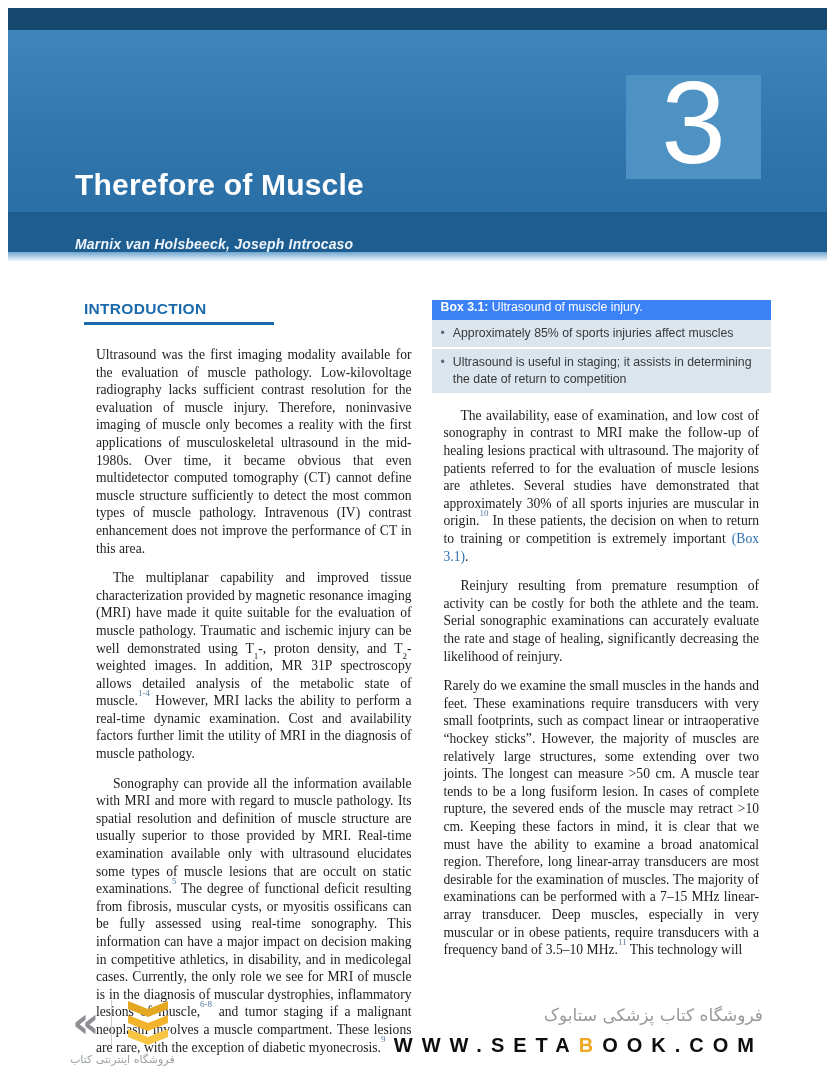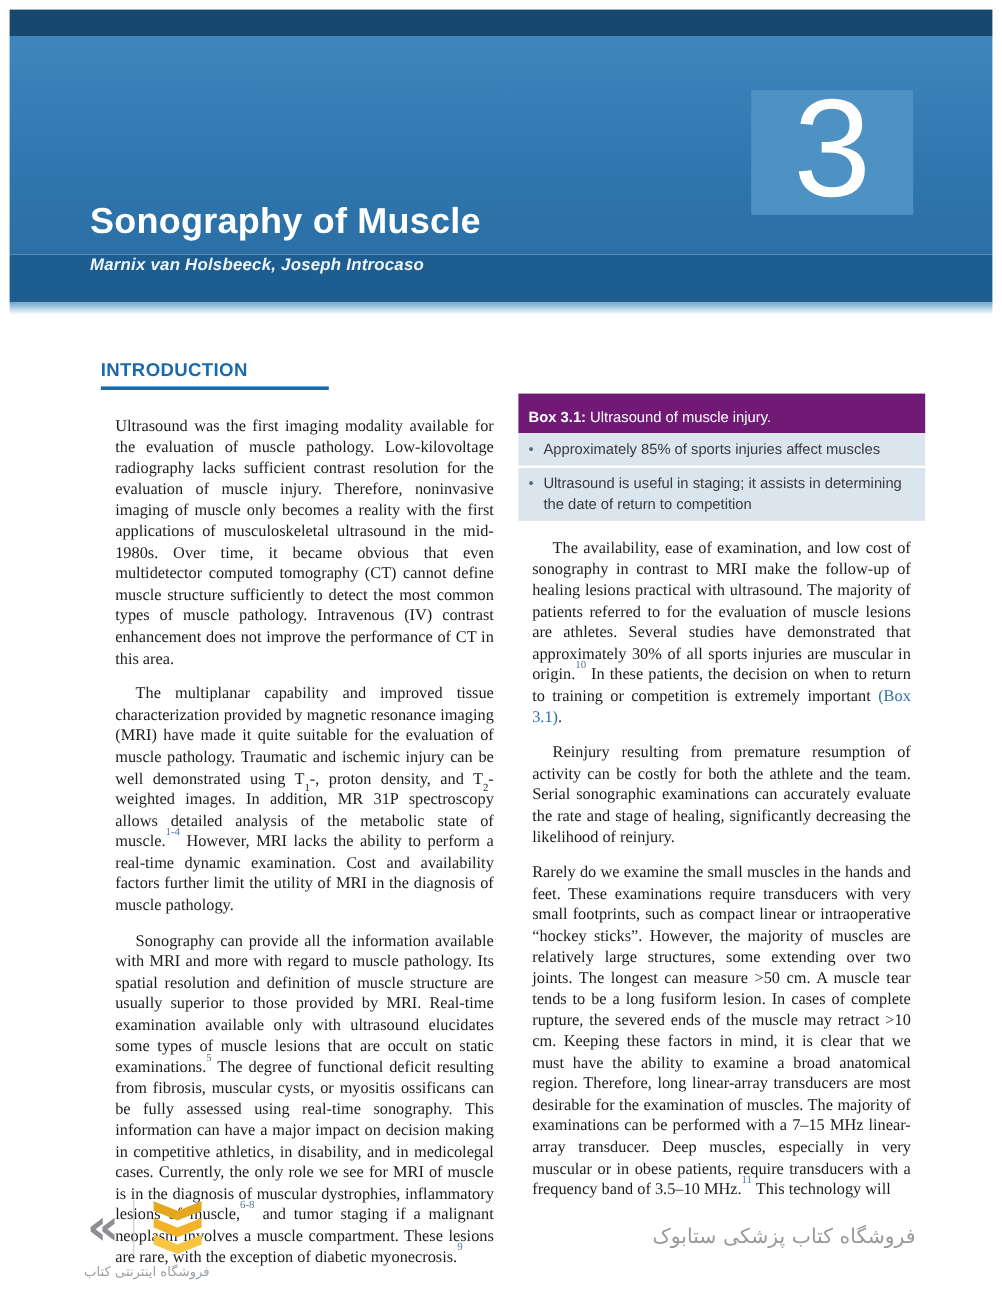--- a/index.html
+++ b/index.html
@@ -33,21 +33,21 @@
     font-size:116px; line-height:1; color:#ffffff; font-weight:400;
     margin-top:-8px;
   }
   .chapter-title {
     position:absolute; left:67px; bottom:10px; margin:0;
     color:#ffffff; font-family:"Liberation Sans", sans-serif;
     font-size:30px; font-weight:700; letter-spacing:0.2px;
   }
   .authors-band {
     height:40px; background:#1d5d90;
-    display:flex; align-items:flex-start; padding-left:67px;
+    display:flex; align-items:flex-end; padding-left:67px;
   }
   .authors {
     color:#edf4fa; font-family:"Liberation Sans", sans-serif;
     font-style:italic; font-weight:700; font-size:14px; letter-spacing:0.2px;
   }
   .fade-strip { height:10px; background:linear-gradient(#6ea6d0, #ffffff); }
 
   
   .content {
     position:absolute; top:300px; left:84px; width:687px;
@@ -66,22 +66,22 @@
     text-align:justify; color:#1c1c1c;
   }
   .body-p.indent { text-indent:17px; }
   sup { font-size:9px; line-height:0; position:relative; top:-4px; color:#55779c; }
   sub { font-size:9px; line-height:0; position:relative; top:3px; }
   .blue-ref { color:#2c6fae; }
 
   
   .info-box { margin-bottom:14px; font-family:"Liberation Sans", sans-serif; }
   .info-box-header {
-    background:#701a75; color:#ffffff; font-size:12.3px;
-    padding:13px 9px 4px 9px; line-height:1.3;margin-top:28px;
+    background:#3b82f6; color:#ffffff; font-size:12.3px;
+    padding:0 9px 4px 9px; line-height:1.3;
   }
   .box-label { font-weight:700; }
   .info-box-list { list-style:none; margin:0; padding:0; background:#dbe5ee; }
   .info-box-list li {
     display:flex; gap:8px; padding:5px 9px;
     font-size:12.3px; color:#3a3a3a; line-height:1.38;
     border-top:2px solid #ffffff;
   }
   .info-box-list li:first-child { border-top:none; }
   .bullet { color:#5a6b7c; flex:0 0 auto; }
@@ -122,21 +122,21 @@
 <body>
 
 <div class="page">
 
   <header class="chapter-header">
     <div class="top-strip"></div>
     <div class="main-band">
       <div class="chapter-number-box">
         <span class="chapter-number">3</span>
       </div>
-      <h1 class="chapter-title">Sonography of Muscle</h1>
+      <h1 class="chapter-title">Therefore of Muscle</h1>
     </div>
     <div class="authors-band">
       <span class="authors">Marnix van Holsbeeck, Joseph Introcaso</span>
     </div>
     <div class="fade-strip"></div>
   </header>
 
   <main class="content">
 
     <section class="col">
@@ -180,17 +180,18 @@
           <path d="M4 5 L24 13 L44 5 L44 13 L24 21 L4 13 Z" fill="#e3a81f"></path>
           <path d="M4 19 L24 27 L44 19 L44 27 L24 35 L4 27 Z" fill="#f2b32a"></path>
           <path d="M4 33 L24 41 L44 33 L44 41 L24 49 L4 41 Z" fill="#f7c53f"></path>
         </svg>
       </div>
       <div class="logo-subtext">فروشگاه اینترنتی کتاب</div>
     </div>
 
     <div class="footer-right">
       <div class="persian-line">فروشگاه کتاب پزشکی ستابوک</div>
+      <div class="site-url"><span>WWW.SETA</span><span class="url-highlight">B</span><span>OOK.COM</span></div>
     </div>
 
   </footer>
 
 </div>
 
 </body></html>

